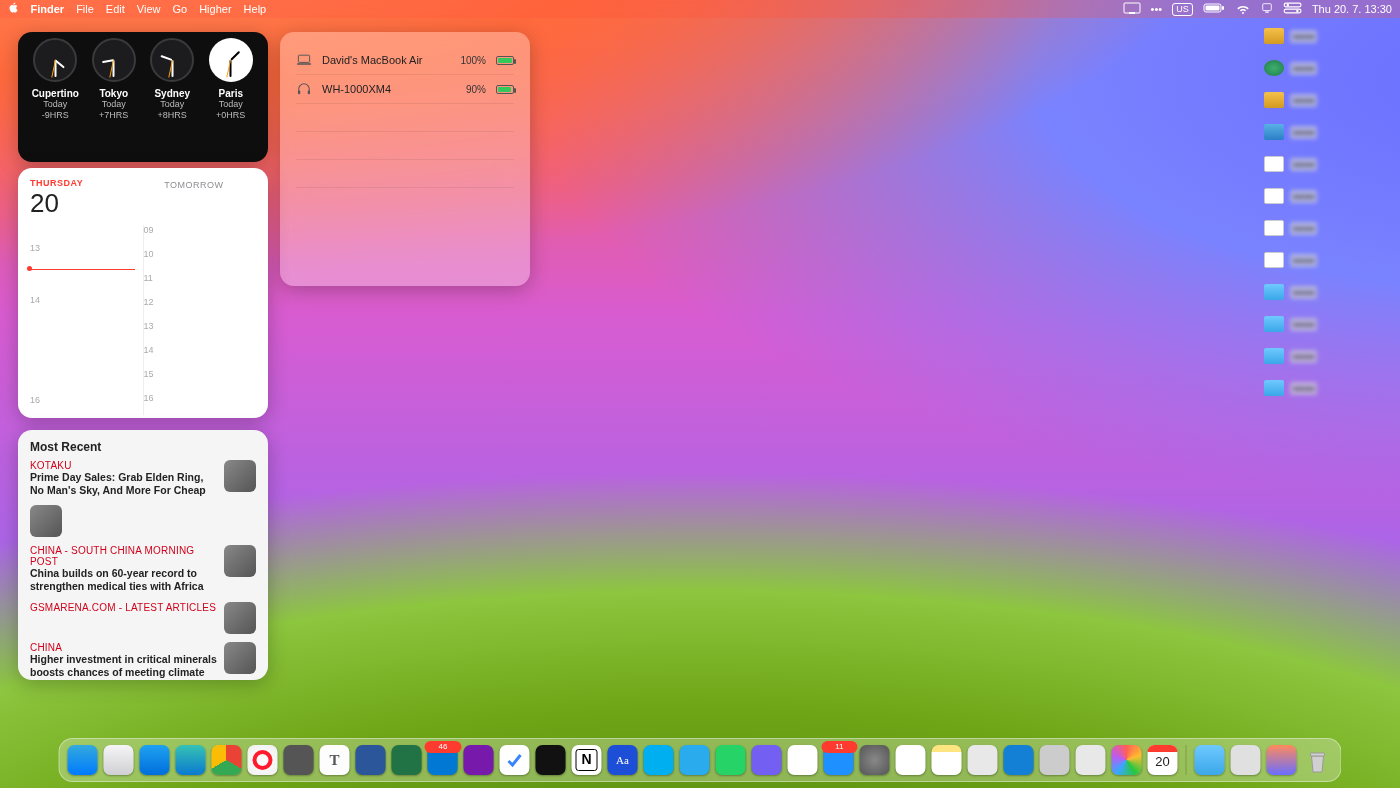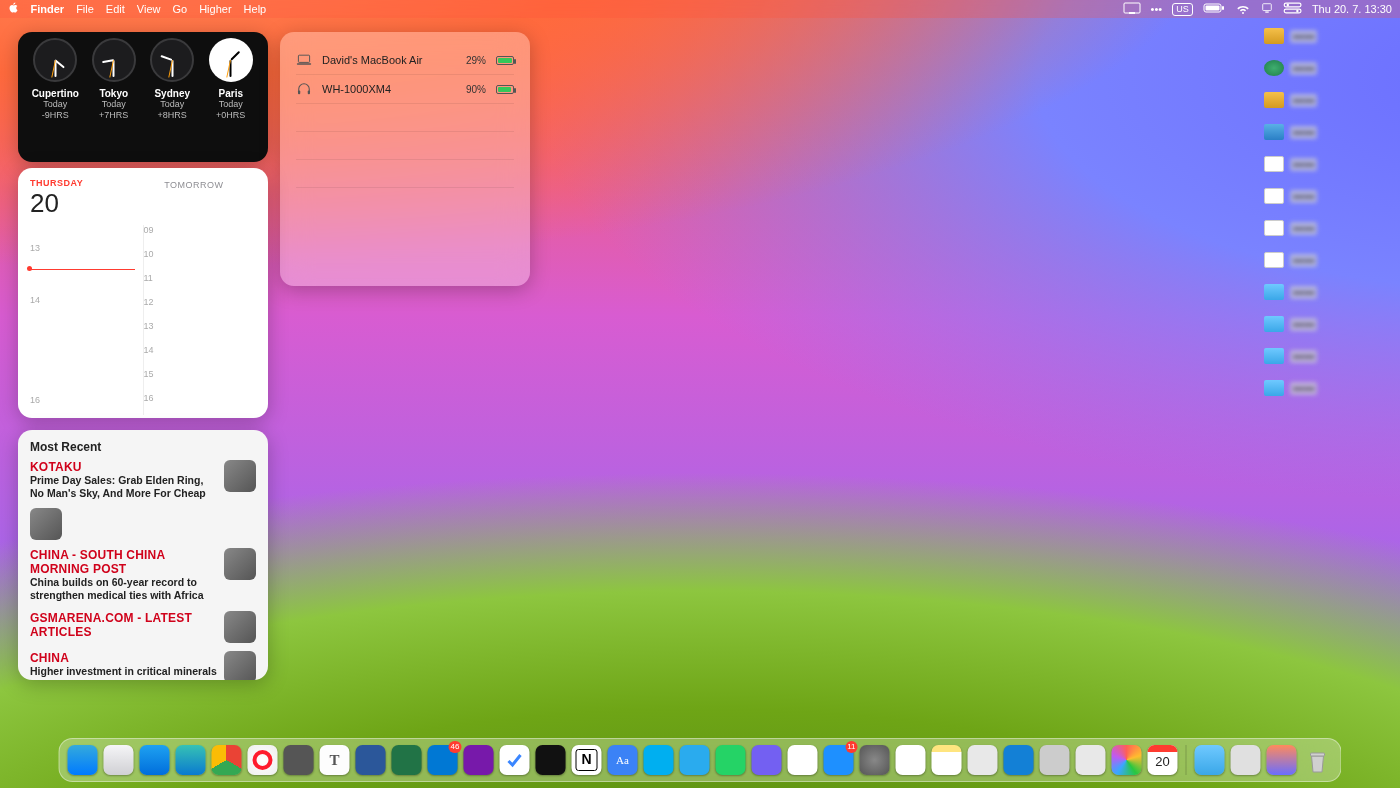--- a/index.html
+++ b/index.html
@@ -60,40 +60,40 @@
 .cal-col.left { border-right:1px solid #eee; }
 .cal-hour { position:absolute; left:0; font-size:9px; color:#aaa; }
 .cal-now { position:absolute; left:0; right:8px; height:1px; background:#ff3b30; }
 .cal-now::before { content:''; position:absolute; left:-3px; top:-2.5px; width:5px; height:5px; border-radius:50%; background:#ff3b30; }
 
 
 .news-widget { left:18px; top:430px; width:250px; height:250px; background:#f5f5f5; padding:10px 12px; overflow:hidden; }
 .news-title { font-size:12px; font-weight:700; color:#222; margin-bottom:6px; }
 .news-item { display:flex; gap:6px; margin-bottom:8px; }
 .news-text { flex:1; }
-.news-src { font-size:12px; color:#d0021b; font-weight:700; text-transform:uppercase; letter-spacing:.2px; }
+.news-src { font-size:10px; color:#d0021b; font-weight:400; text-transform:uppercase; letter-spacing:.2px; }
 .news-headline { font-size:10.5px; font-weight:600; color:#222; line-height:1.25; }
 .news-thumb { width:32px; height:32px; border-radius:6px; background:linear-gradient(135deg,#888,#555); flex-shrink:0; }
 
 
 .desktop-icons { position:absolute; right:16px; top:28px; width:120px; }
 .d-item { display:flex; align-items:center; gap:6px; margin-bottom:16px; }
 .d-icon { width:20px; height:16px; border-radius:2px; flex-shrink:0; }
 .d-label { background:rgba(200,200,210,.7); color:#333; font-size:10px; padding:1px 3px; border-radius:2px; filter: blur(2px); white-space:nowrap; }
 .ico-disk{ background:linear-gradient(#f5c04a,#d49a20); }
 .ico-tm{ background:radial-gradient(#3fae6f,#1e7d4a); border-radius:50%; }
 .ico-file{ background:#fff; border:1px solid #ccc; }
 .ico-img{ background:linear-gradient(#5ab0e6,#2a7fc6); }
 .ico-folder{ background:linear-gradient(#6fc9ff,#3aa7e8); }
 
 
 .dock { position:absolute; left:50%; bottom:6px; transform:translateX(-50%); height:44px; background:rgba(255,255,255,.28); border:1px solid rgba(255,255,255,.4); border-radius:14px; display:flex; align-items:center; padding:0 8px; gap:6px; backdrop-filter: blur(18px); }
 .dock .app { width:30px; height:30px; border-radius:7px; position:relative; box-shadow:0 1px 2px rgba(0,0,0,.3); }
 .dock .sep { width:1px; height:30px; background:rgba(0,0,0,.2); margin:0 2px; }
-.dock .badge { position:absolute; top:-4px; right:-4px; min-width:12px; height:12px; border-radius:6px; background:#ff3b30; color:#fff; font-size:8px; line-height:12px; text-align:center; padding:0 2px; }
+.dock .badge { position:absolute; top:-4px; right:-4px; min-width:12px; height:12px; border-radius:6px; background:#ff3b30; color:#fff; font-size:8px; line-height:12px; text-align:center; padding:0 14px; }
 .dock .app svg{ position:absolute; inset:5px; }
 </style>
 </head>
 <body>
 
 <div class="wallpaper"></div>
 
 <div class="menubar">
   <div class="left">
     <span><svg viewBox="0 0 14 16">
@@ -175,21 +175,21 @@
     </div>
   </div>
 
 <div class="widget batt-widget" id="batt-widget">
     <div class="batt-row">
       <svg class="batt-icon" viewBox="0 0 20 14">
         <rect x="3" y="1" width="14" height="9" rx="1" fill="none" stroke="currentColor" stroke-width="1.2"></rect>
         <rect x="1" y="11" width="18" height="2" rx="1" fill="currentColor"></rect>
       </svg>
       <div class="label">David's MacBook Air</div>
-    <div class="pct">29%</div>
+    <div class="pct">100%</div>
     <div class="batt-pill">
         <div class="fill" style="width:14px"></div>
       </div>
     </div>
     <div class="batt-row">
       <svg class="batt-icon" viewBox="0 0 20 16">
         <path fill="none" stroke="currentColor" stroke-width="1.4" d="M3 12V8a7 7 0 0114 0v4"></path>
         <rect x="2" y="10" width="3" height="5" rx="1.2" fill="currentColor"></rect>
         <rect x="15" y="10" width="3" height="5" rx="1.2" fill="currentColor"></rect>
       </svg>
@@ -343,21 +343,21 @@
     <div class="app" style="background: rgb(119, 25, 170);"></div>
     <div class="app" style="background: rgb(255, 255, 255);">
       <svg viewBox="0 0 20 20">
         <path d="M4 11l4 4 8-10" stroke="#3a86ff" stroke-width="3" fill="none"></path>
       </svg>
     </div>
     <div class="app" style="background: rgb(17, 17, 17);"></div>
     <div class="app" style="background: rgb(255, 255, 255);">
       <div style="position:absolute;inset:4px;border:1.5px solid #000;border-radius:3px;font:700 14px/1 sans-serif;text-align:center;padding-top:2px">N</div>
     </div>
-    <div class="app" style="background: #3b82f6;">
+    <div class="app" style="background: #1d4ed8;">
       <div style="position:absolute;inset:0;display:flex;align-items:center;justify-content:center;font:11px serif;color:#fff">Aa</div>
     </div>
     <div class="app" style="background: rgb(0, 175, 240);"></div>
     <div class="app" style="background: rgb(42, 171, 238);"></div>
     <div class="app" style="background: rgb(37, 211, 102);"></div>
     <div class="app" style="background: rgb(115, 96, 242);"></div>
     <div class="app" style="background: rgb(255, 255, 255);"></div>
     <div class="app" style="background: rgb(30, 144, 255);">
       <div class="badge">11</div>
     </div>

